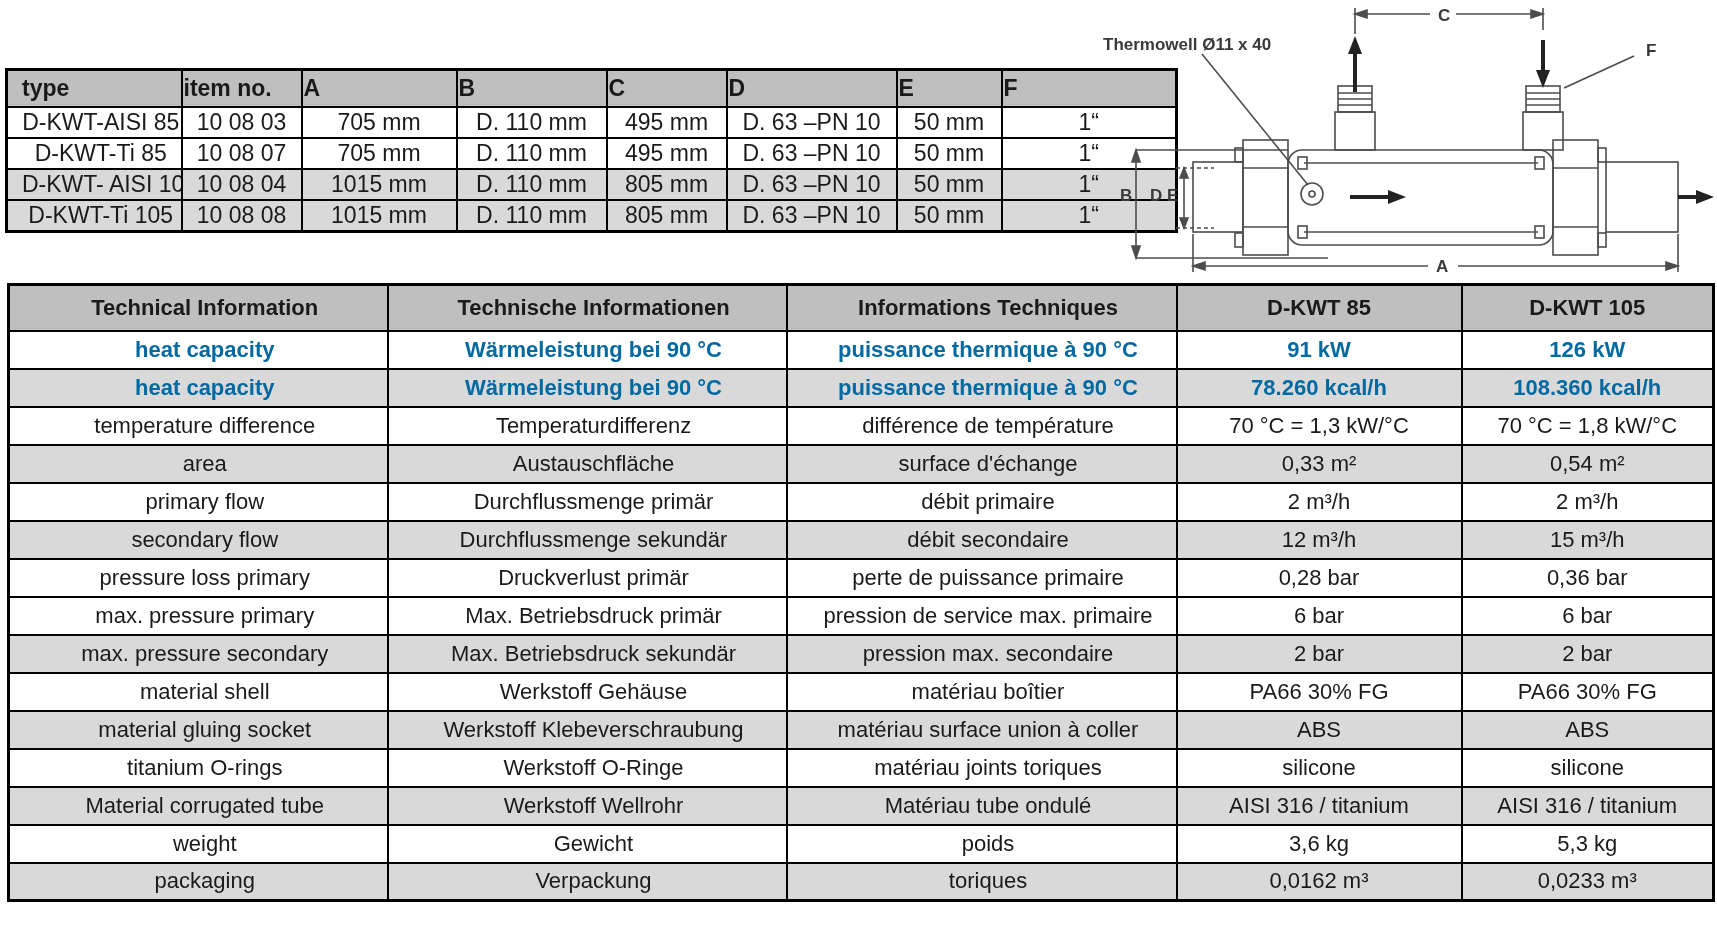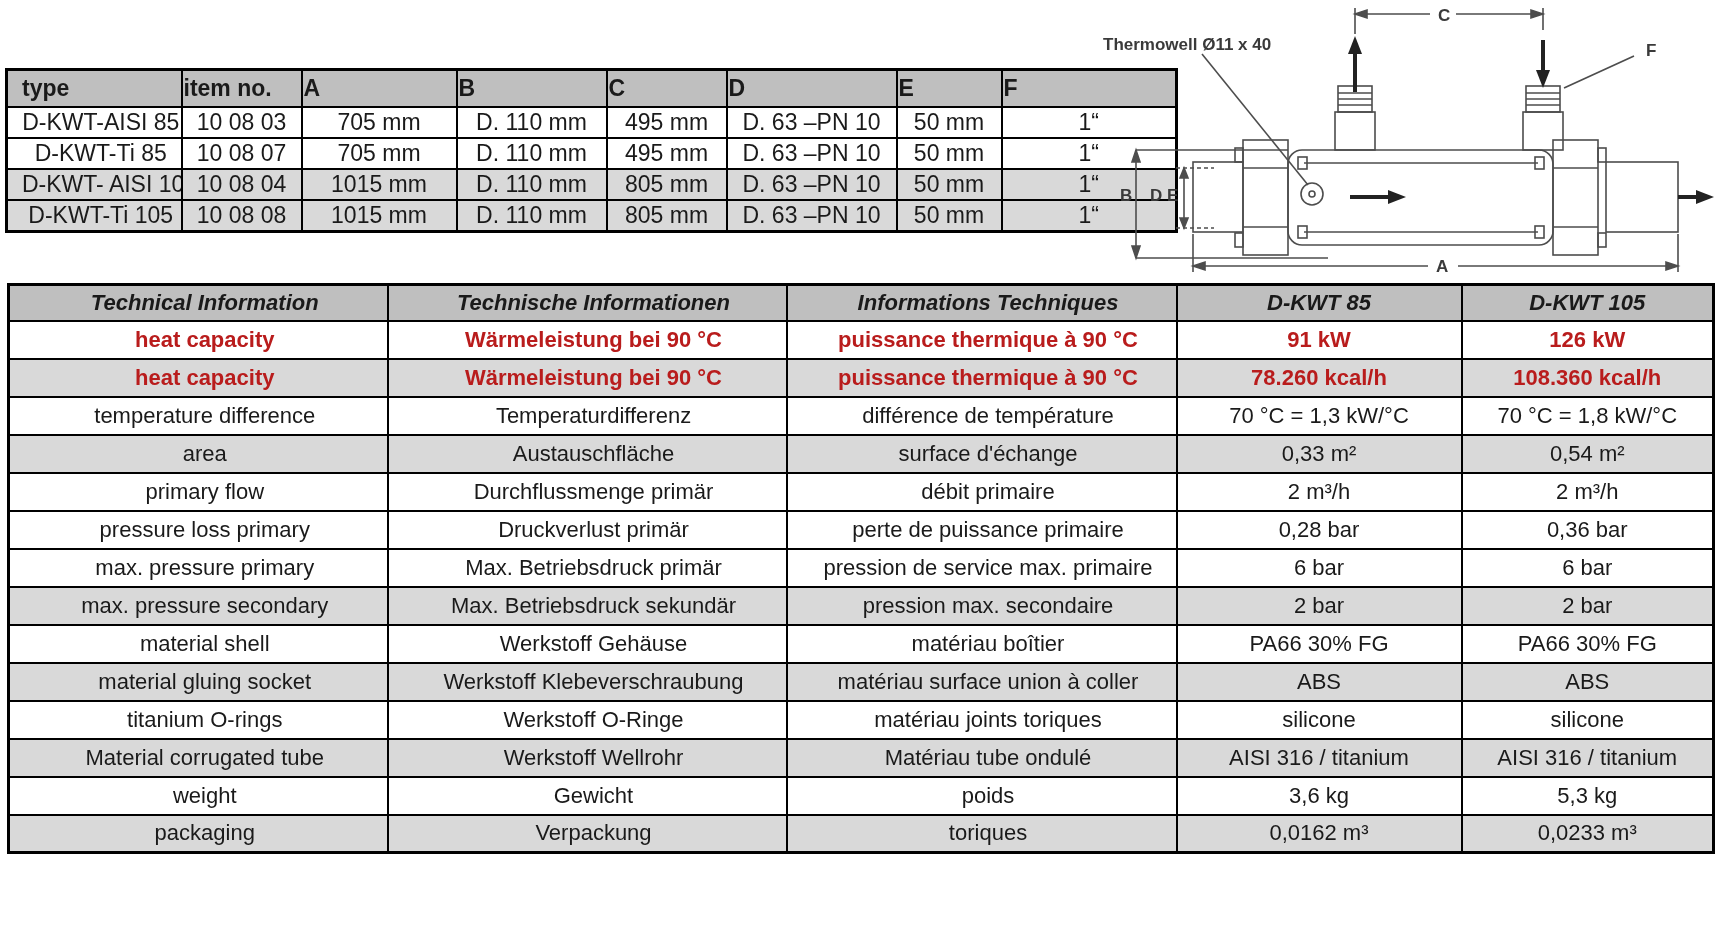--- a/index.html
+++ b/index.html
@@ -29,25 +29,25 @@
   .dim-table tr.shaded td { background:#d9d9d9; }
   .ta-l { text-align:right; padding-left:14px; }
 
   
   .spec-table {
     position:absolute; left:7px; top:283px; width:1705px;
     font-size:22px;
     border:3px solid #000;
   }
   .spec-table th {
-    background:#bfbfbf; height:36px; font-weight:bold; text-align:center;font-style:italic;
+    background:#bfbfbf; height:46px; font-weight:bold; text-align:center;
   }
   .spec-table td { height:38px; text-align:center; background:#ffffff; }
   .spec-table tr.shaded td { background:#d9d9d9; }
-  .spec-table tr.highlight td { color:#b91c1c; font-weight:bold; }
+  .spec-table tr.highlight td { color:#0369a1; font-weight:bold; }
 
   
   .diagram { position:absolute; left:1098px; top:0; }
   .diagram text {
     font-family:"Liberation Sans", sans-serif;
     fill:#3a3a3a;
   }
   .dim-letter { font-size:17px; font-weight:bold; }
   .thermo-label { font-size:17px; font-weight:bold; }
 </style>
@@ -259,20 +259,27 @@
     <td>0,33 m²</td>
     <td>0,54 m²</td>
   </tr>
       <tr>
     <td class="ta-l">primary flow</td>
     <td class="ta-l">Durchflussmenge primär</td>
     <td class="ta-l">débit primaire</td>
     <td>2 m³/h</td>
     <td>2 m³/h</td>
   </tr>
+      <tr class="shaded">
+    <td class="ta-l">secondary flow</td>
+    <td class="ta-l">Durchflussmenge sekundär</td>
+    <td class="ta-l">débit secondaire</td>
+    <td>12 m³/h</td>
+    <td>15 m³/h</td>
+  </tr>
       <tr>
     <td class="ta-l">pressure loss primary</td>
     <td class="ta-l">Druckverlust primär</td>
     <td class="ta-l">perte de puissance primaire</td>
     <td>0,28 bar</td>
     <td>0,36 bar</td>
   </tr>
       <tr>
     <td class="ta-l">max. pressure primary</td>
     <td class="ta-l">Max. Betriebsdruck primär</td>

